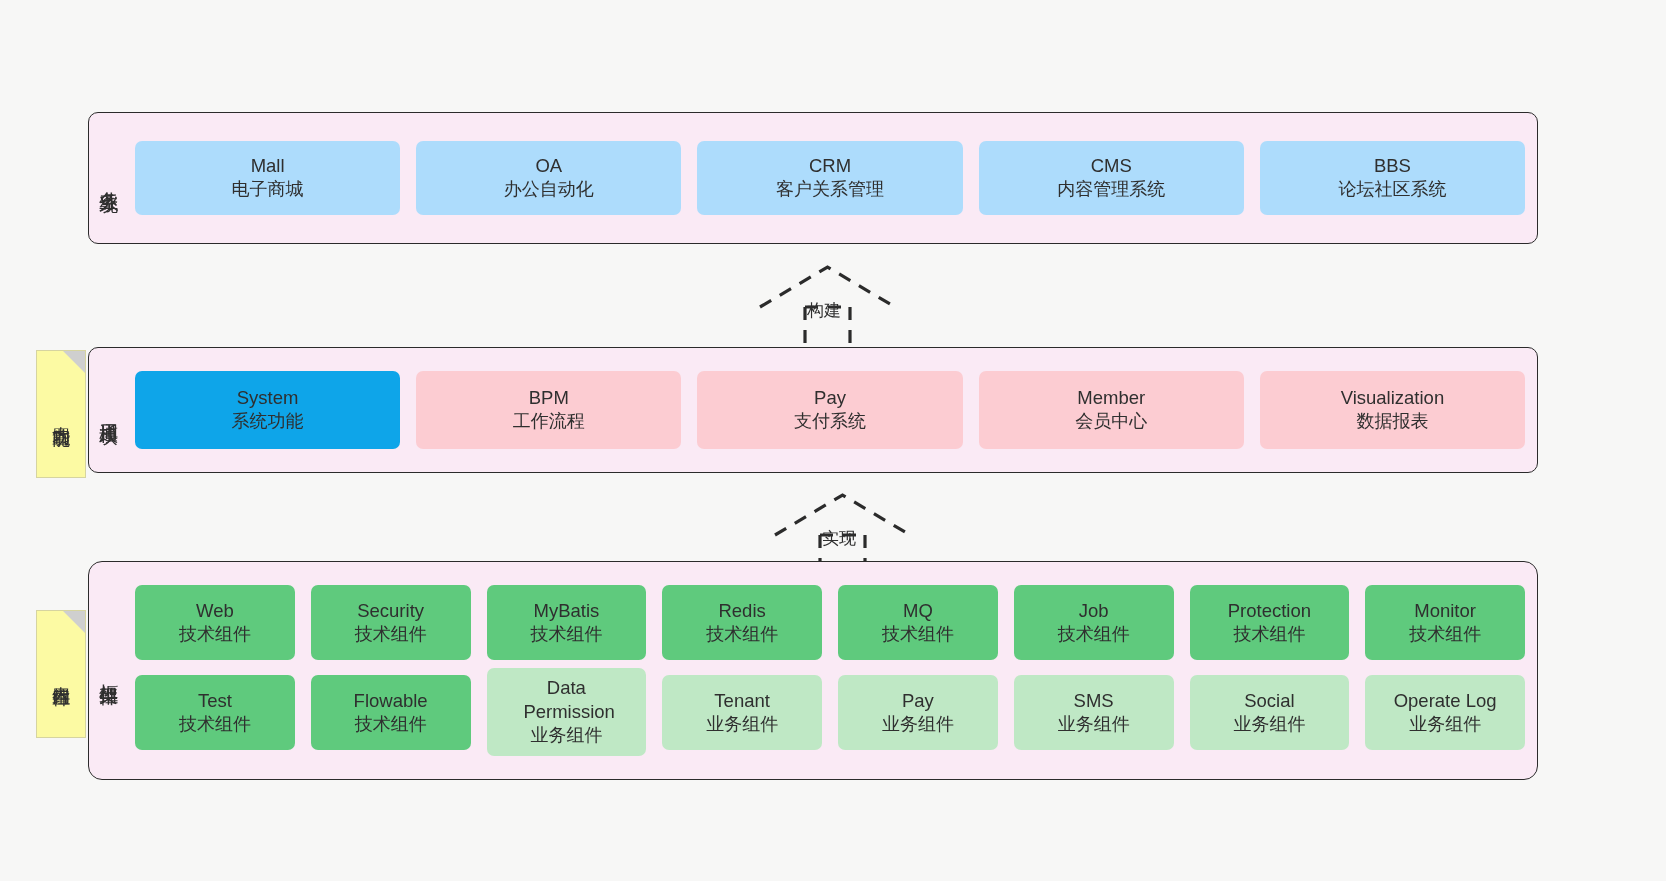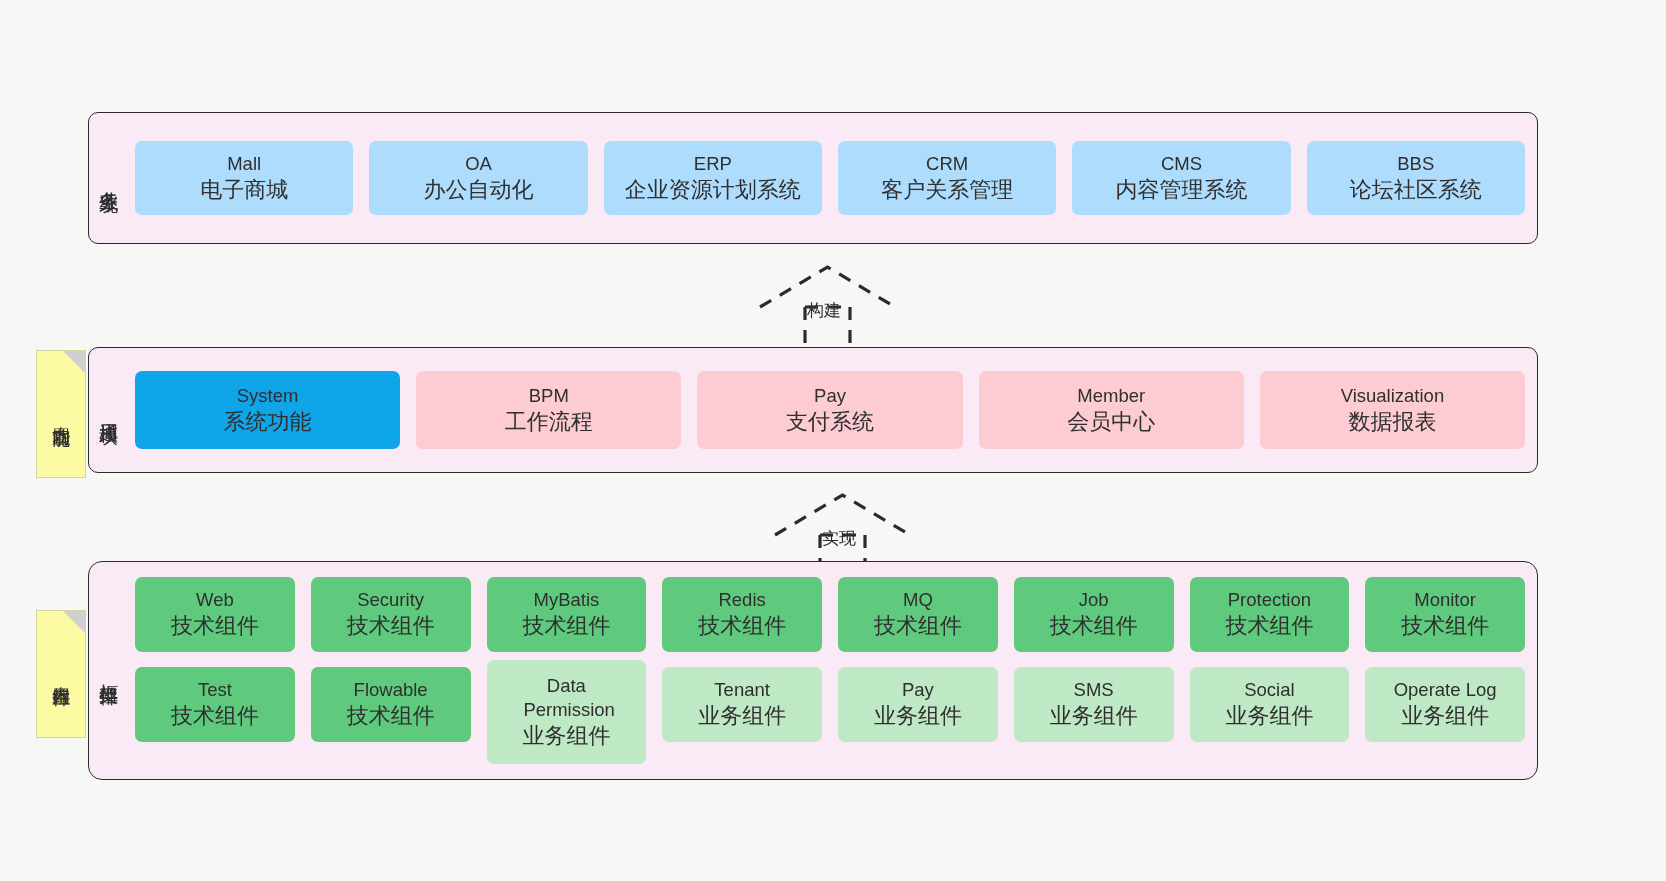--- a/index.html
+++ b/index.html
@@ -72,21 +72,21 @@
     justify-content: center;
     text-align: center;
     line-height: 1.30;
     font-size: 18.5px;
     color: #2f2f2f;
     padding: 6px 5px;
     box-sizing: border-box;
     user-select: none;
   }
   .card .en { display: block; }
-  .card .cn { display: block; font-size: 22px; }
+  .card .cn { display: block; font-size: 18px; }
 
   .card.blue       { background: #addcfc; }
   .card.red        { background: #0ea5e9; }
   .card.pink       { background: #fcccd2; }
   .card.green      { background: #5fca7d; }
   .card.lightgreen { background: #bfe8c5; }
 
   
   .layer-business .card { height: 74px; }
   .layer-common   .card { height: 78px; }
@@ -144,24 +144,20 @@
       <div class="row">
         <div class="card blue">
           <span class="en">Mall</span>
           <span class="cn">电子商城</span>
         </div>
         <div class="card blue">
           <span class="en">OA</span>
           <span class="cn">办公自动化</span>
         </div>
         <div class="card blue">
-          <span class="en">ERP</span>
-          <span class="cn">企业资源计划系统</span>
-        </div>
-        <div class="card blue">
           <span class="en">CRM</span>
           <span class="cn">客户关系管理</span>
         </div>
         <div class="card blue">
           <span class="en">CMS</span>
           <span class="cn">内容管理系统</span>
         </div>
         <div class="card blue">
           <span class="en">BBS</span>
           <span class="cn">论坛社区系统</span>
@@ -265,21 +261,21 @@
 
       <div class="row">
         <div class="card green">
           <span class="en">Test</span>
           <span class="cn">技术组件</span>
         </div>
         <div class="card green">
           <span class="en">Flowable</span>
           <span class="cn">技术组件</span>
         </div>
-        <div class="card lightgreen" style="height:104px; margin-top:-7px;">
+        <div class="card lightgreen" style="height:88px; margin-top:-7px;">
           <span class="en" style="max-width:86px;">Data Permission</span>
           <span class="cn">业务组件</span>
         </div>
         <div class="card lightgreen">
           <span class="en">Tenant</span>
           <span class="cn">业务组件</span>
         </div>
         <div class="card lightgreen">
           <span class="en">Pay</span>
           <span class="cn">业务组件</span>

